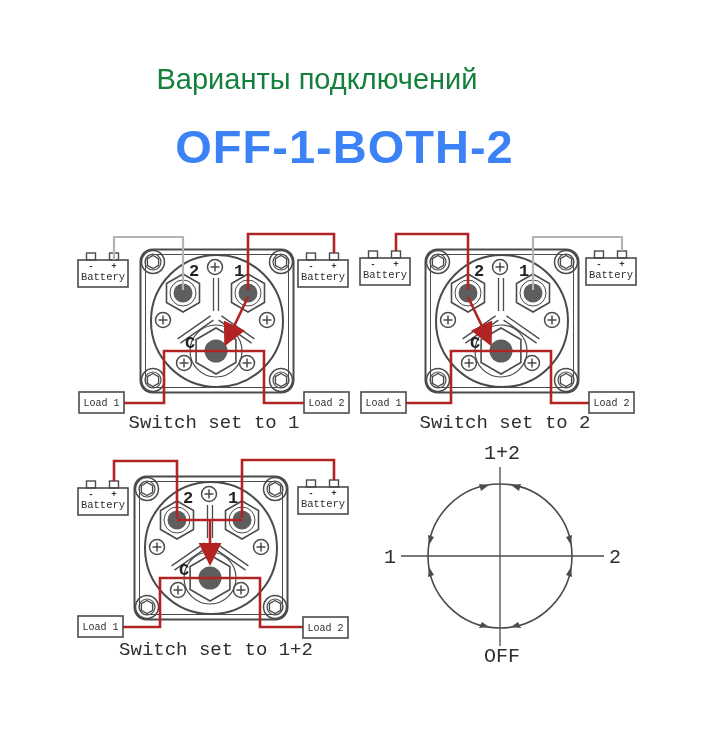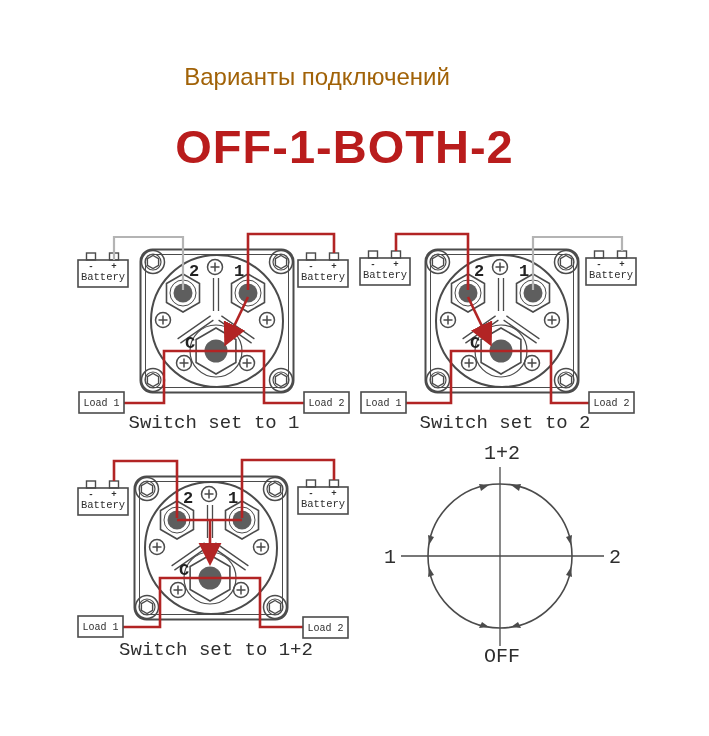--- a/index.html
+++ b/index.html
@@ -1,21 +1,21 @@
 <!DOCTYPE html>
 <html><head>
 <meta charset="utf-8">
 <style>
   html,body { margin:0; padding:0; background:#ffffff; }
   #stage { position:relative; width:709px; height:736px; background:#ffffff; overflow:hidden;
            font-family:"Liberation Sans", sans-serif; }
   .title { position:absolute; top:63px; left:0; width:634px; text-align:center;
-           font-size:24px; color:#a16207; }
+           font-size:29px; color:#15803d; }
   .heading { position:absolute; top:119px; left:0; width:689px; text-align:center;
-             font-size:47px; font-weight:bold; color:#b91c1c; letter-spacing:1px; }
+             font-size:47px; font-weight:bold; color:#3b82f6; letter-spacing:1px; }
   svg { position:absolute; top:0; left:0; }
   .ln { stroke:#4b4b4b; fill:none; }
   .mono { font-family:"Liberation Mono", monospace; fill:#2e2e2e; }
   .cap { font-size:19px; }
   .batxt { font-size:10.5px; }
   .loadtxt { font-size:10px; }
   .tlabel { font-size:17px; font-weight:bold; fill:#222; }
   .sign { font-size:9px; font-weight:bold; }
   .dlabel { font-size:20px; fill:#2e2e2e; }
   .wire { fill:none; stroke-width:2.6; }

